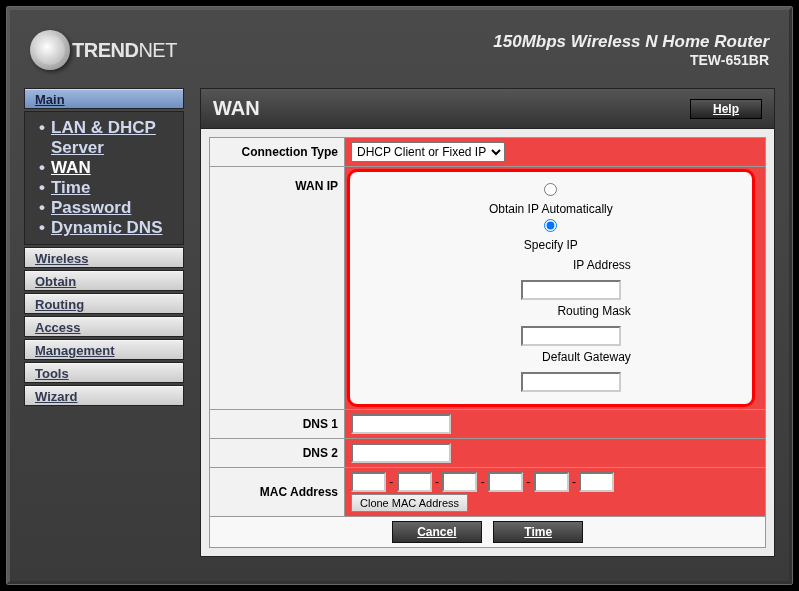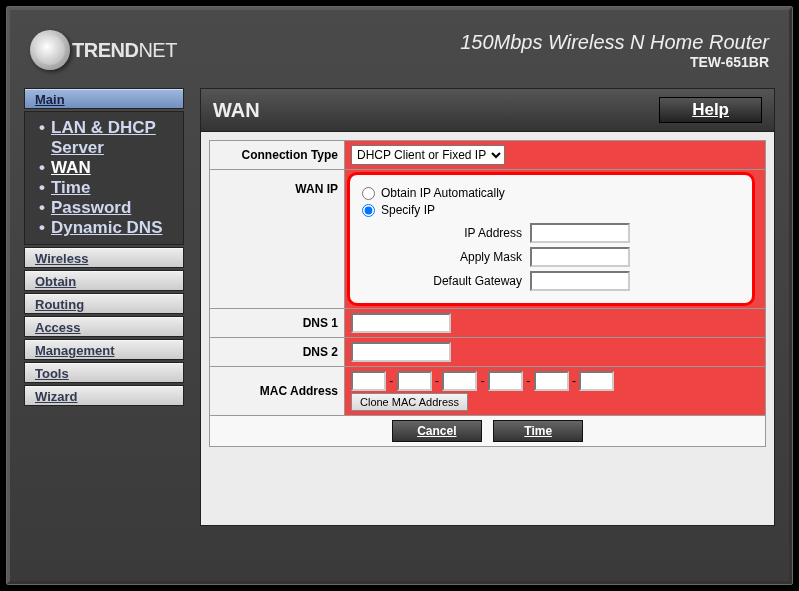--- a/index.html
+++ b/index.html
@@ -7,48 +7,48 @@
 .outer { background: #000; padding: 6px; width: 799px; height: 591px; }
 .frame { background: #4a4a4a; border: 1px solid #666; border-radius: 2px; height: 100%; position: relative; }
 .inner-border { border: 3px solid #444; border-left-color: #5a5a5a; border-top-color: #5a5a5a; border-right-color: #333; border-bottom-color: #333; height: 100%; padding: 8px 14px; background: linear-gradient(to bottom, #4a4a4a 0%, #3a3a3a 100%); }
 .header { display: flex; justify-content: space-between; align-items: center; padding: 12px 6px 18px 6px; }
 .logo { display: flex; align-items: center; gap: 2px; }
 .logo-icon { width: 40px; height: 40px; border-radius: 50%; background: radial-gradient(circle at 35% 35%, #f0f0f0, #888); box-shadow: 2px 2px 4px rgba(0,0,0,0.5); position: relative; }
 .logo-icon::after { content: ''; position: absolute; top: 5px; left: 5px; width: 30px; height: 30px; border-radius: 50%; background: radial-gradient(circle at 40% 40%, #fff, #aaa); }
 .logo-text { font-size: 20px; color: #e5e5e5; font-weight: bold; letter-spacing: -0.5px; font-family: Arial, sans-serif; }
 .logo-net { font-weight: normal; }
 .header-right { text-align: right; color: #eee; }
-.title-line { font-size: 20px; font-weight: normal; font-style: italic; }
+.title-line { font-size: 17px; font-weight: bold; font-style: italic; }
 .model-line { font-size: 14px; font-weight: bold; }
 .body-row { display: flex; gap: 16px; }
 .sidebar { width: 160px; flex-shrink: 0; }
 .nav-sect { background: linear-gradient(to bottom, #eee, #ccc); border: 1px solid #222; height: 21px; line-height: 21px; padding-left: 10px; color: #323a52; font-weight: bold; font-size: 13px; margin-bottom: 2px; text-decoration: underline; cursor: pointer; box-shadow: inset 0 1px 0 rgba(255,255,255,0.5); }
 .nav-sect.active { background: linear-gradient(to bottom, #a0b8e0, #7090c0); color: #182040; }
 .submenu { background: #3a3a3a; border: 1px solid #222; padding: 6px 0 6px 18px; margin-bottom: 2px; }
 .submenu li { list-style: none; color: #d0d8f0; font-size: 17px; font-weight: bold; line-height: 20px; cursor: pointer; position: relative; padding-left: 8px; text-decoration: underline; }
 .submenu li::before { content: '•'; position: absolute; left: -4px; color: #d0d8f0; }
 .submenu li.current { color: #fff; }
 .content { flex: 1; background: #ececec; border: 1px solid #222; min-height: 438px; }
 .content-head { background: linear-gradient(to bottom, #555, #333); color: #eee; padding: 8px 12px; display: flex; justify-content: space-between; align-items: center; border-bottom: 1px solid #222; }
 .page-title { font-size: 20px; font-weight: bold; }
-.help-btn { background: linear-gradient(to bottom, #555, #222); color: #fff; font-weight: bold; font-size: 17px; padding: 2px 32px; border: 1px solid #000; text-decoration: underline; cursor: pointer; }
+.help-btn { background: linear-gradient(to bottom, #555, #222); color: #fff; font-weight: bold; font-size: 12px; padding: 2px 22px; border: 1px solid #000; text-decoration: underline; cursor: pointer; }
 .form-area { padding: 8px; }
 .form-table { width: 100%; border-collapse: collapse; font-size: 12px; }
 .form-table td { border: 1px solid #999; padding: 4px 6px; vertical-align: middle; }
 .form-table td.lab { text-align: right; width: 135px; font-weight: bold; background: #f2f2f2; }
 .form-table td.val { background: #ef4444; }
 select { font-size: 12px; padding: 1px; }
 input[type=text] { border: 2px inset #ccc; height: 20px; padding: 0 2px; font-size: 12px; }
 input.w100 { width: 100px; }
 input.w35 { width: 35px; }
 .btn-gray { background: linear-gradient(to bottom, #f4f4f4, #d8d8d8); border: 1px solid #888; padding: 2px 8px; font-size: 11px; cursor: pointer; margin-top: 2px; }
 .highlight-box { border: 3px solid #ff0000; border-radius: 10px; padding: 8px 12px; background: #f8f8f8; width: 98%; }
-.radio-row { display: flex; align-items: center; gap: 6px; margin: 3px 0; font-size: 12px; }
+.radio-row { display: flex; align-items: center; gap: 6px; margin: 3px 0; font-size: 12px; flex-direction: column; }
 .sub-form { margin-left: 40px; margin-top: 6px; }
-.sub-form-row { display: flex; align-items: center; justify-content: flex-start; gap: 8px; margin: 4px 0; }
+.sub-form-row { display: flex; align-items: center; justify-content: flex-start; gap: 8px; margin: 4px 0; flex-direction: column; }
 .sub-form-row .sflab { width: 120px; text-align: right; font-size: 12px; display: inline-block; }
 .btn-row-cell { text-align: center; background: #f8f8f8; padding: 6px; }
 .action-btn { background: linear-gradient(to bottom, #666, #333); color: #fff; font-weight: bold; font-size: 12px; padding: 3px 0; width: 90px; border: 1px solid #111; cursor: pointer; margin: 0 4px; text-decoration: underline; }
 </style>
 </head>
 <body>
 
 <div class="outer">
   <div class="frame">
     <div class="inner-border">
@@ -111,21 +111,21 @@
                     <div class="radio-row">
                       <input type="radio" name="wanip" checked="" style="">
                       <span>Specify IP</span>
                     </div>
                     <div class="sub-form">
                       <div class="sub-form-row">
                         <span class="sflab">IP Address</span>
                         <input type="text" class="w100" style="">
                       </div>
                       <div class="sub-form-row">
-                        <span class="sflab">Apply Mask</span>
+                        <span class="sflab">Routing Mask</span>
                         <input type="text" class="w100" style="">
                       </div>
                       <div class="sub-form-row">
                         <span class="sflab">Default Gateway</span>
                         <input type="text" class="w100" style="">
                       </div>
                     </div>
                   </div>
                 </td>
               </tr>

